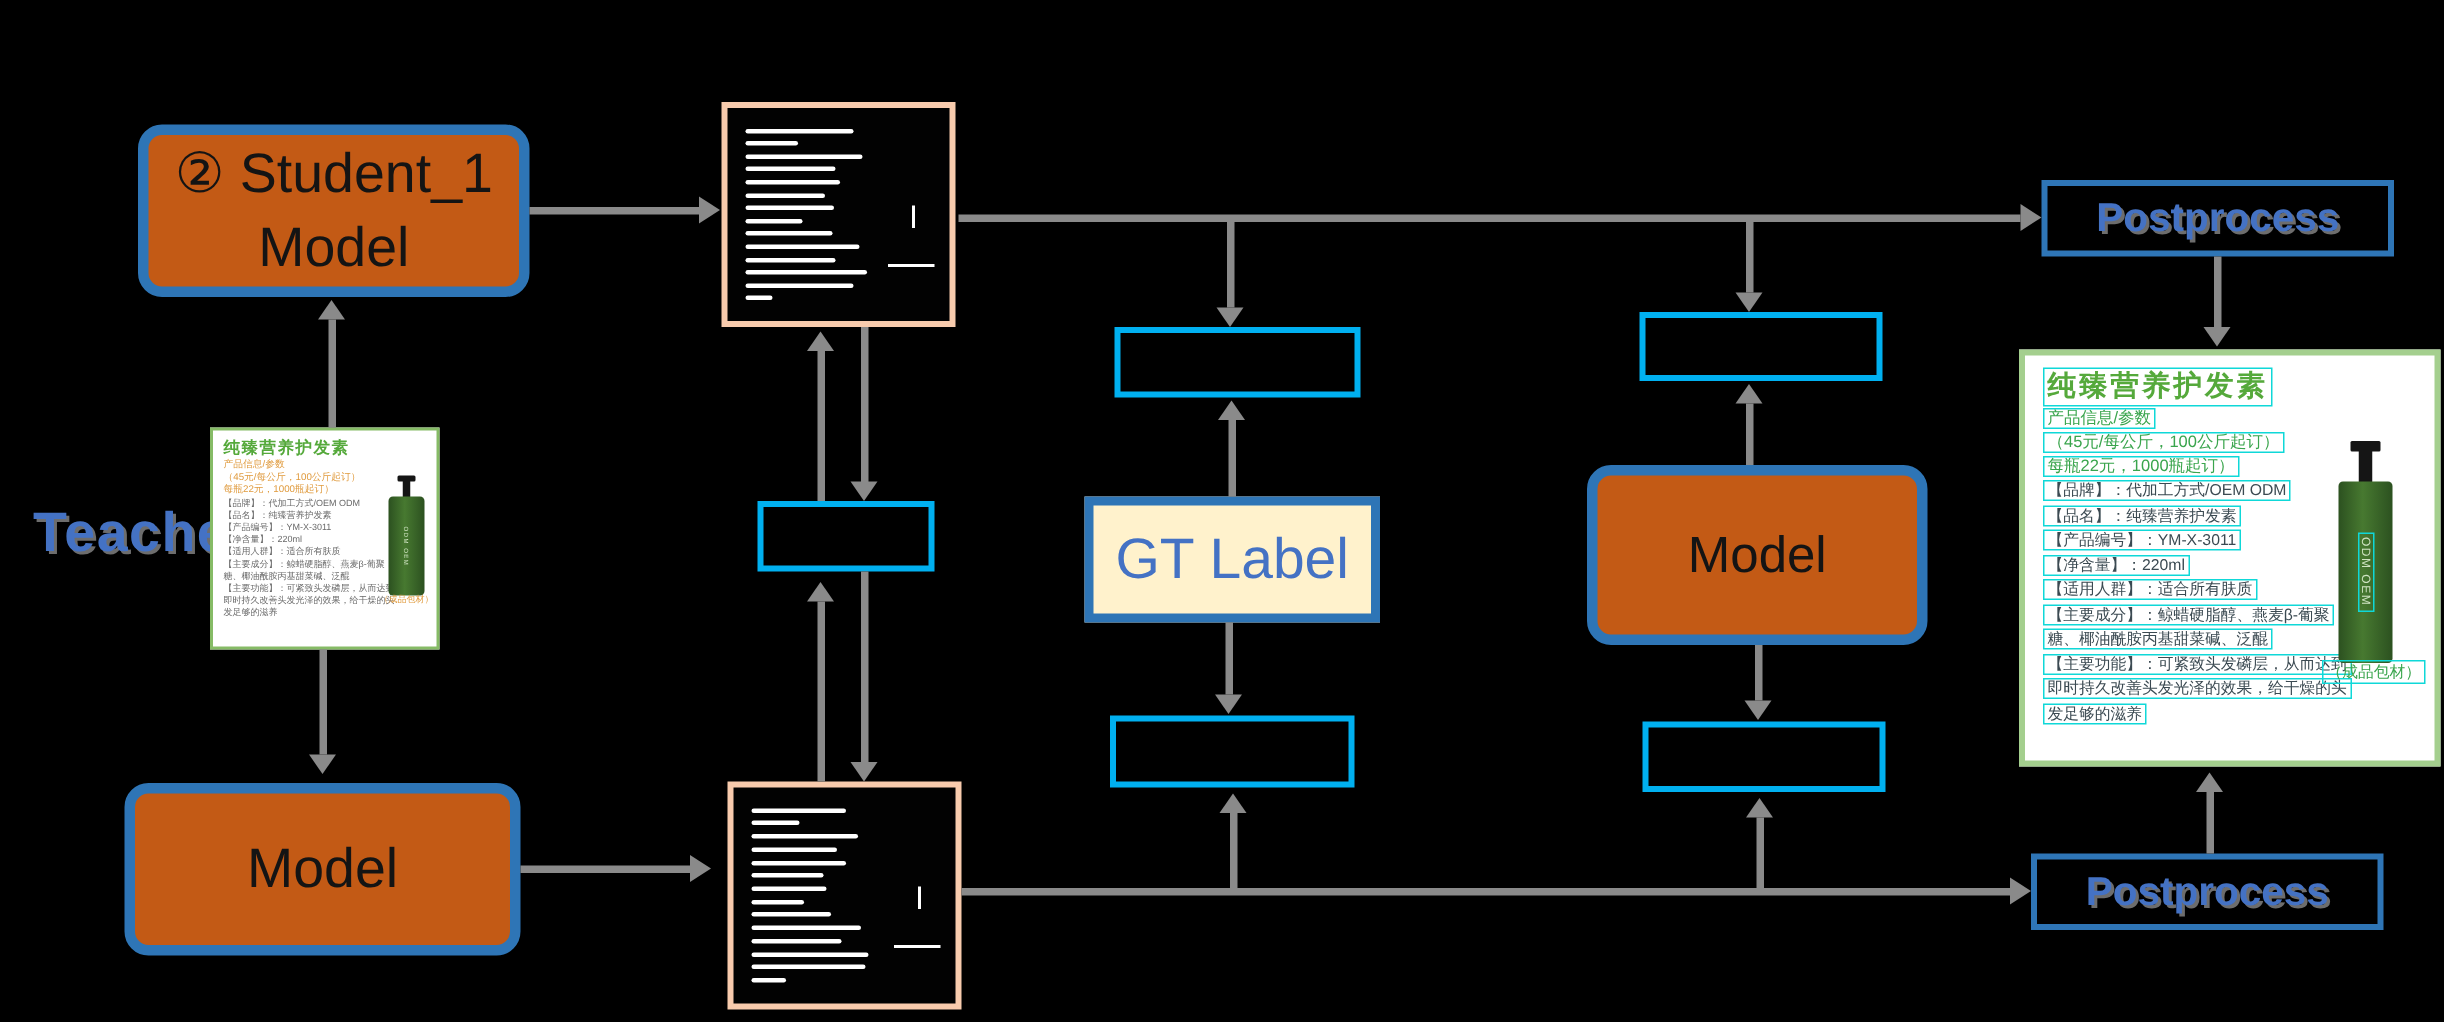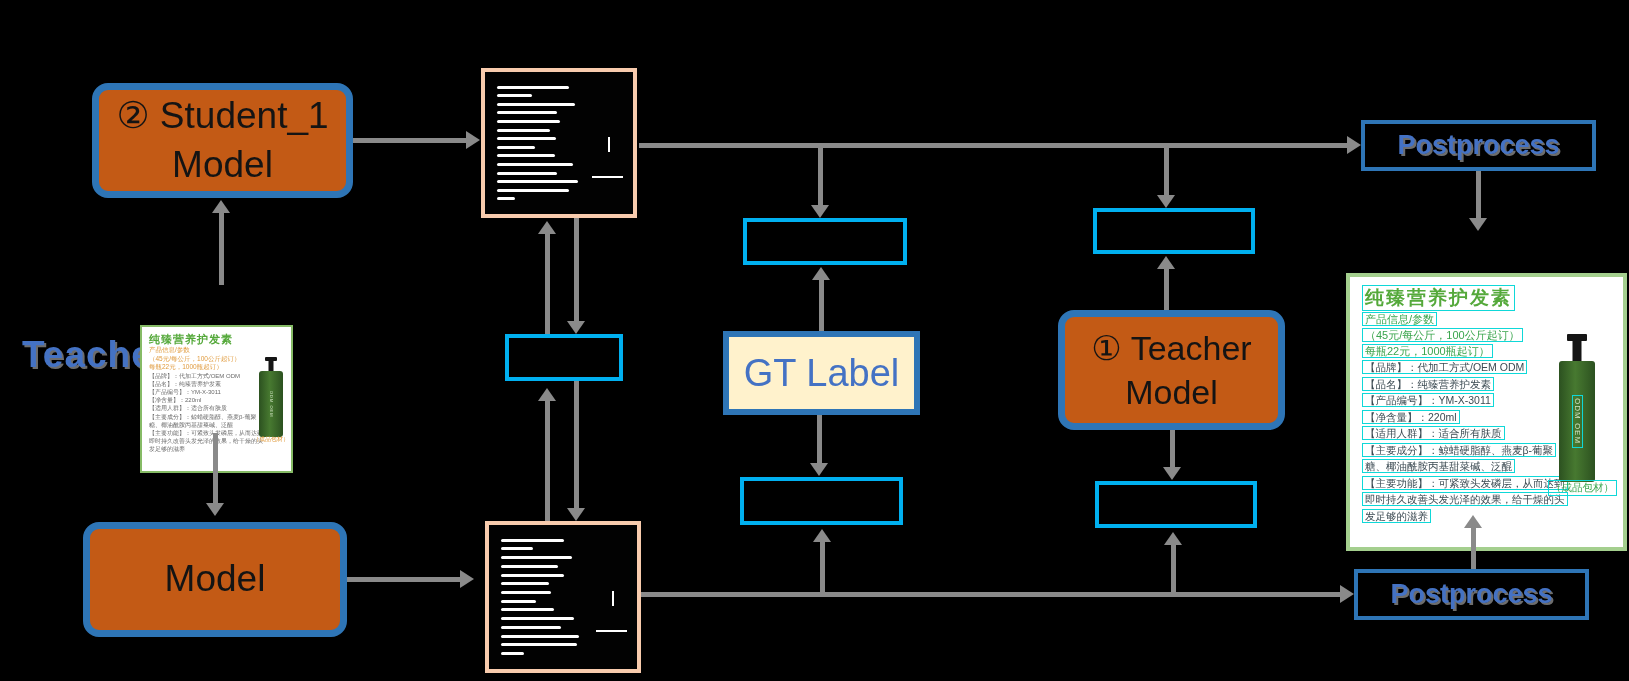--- a/index.html
+++ b/index.html
@@ -65,21 +65,21 @@
   .loss-e{left:505px;top:334px;width:118px;height:47px;}
   
   .sh{position:absolute;background:var(--arrow-gray);}
   .hd-up{position:absolute;width:0;height:0;border-left:9px solid transparent;
     border-right:9px solid transparent;border-bottom:13px solid var(--arrow-gray);}
   .hd-down{position:absolute;width:0;height:0;border-left:9px solid transparent;
     border-right:9px solid transparent;border-top:13px solid var(--arrow-gray);}
   .hd-right{position:absolute;width:0;height:0;border-top:9px solid transparent;
     border-bottom:9px solid transparent;border-left:14px solid var(--arrow-gray);}
   
-  .card{position:absolute;background:#fff;overflow:hidden;margin-top:40px;}
+  .card{position:absolute;background:#fff;overflow:hidden;}
   .card-left{left:140px;top:285px;width:153px;height:148px;
     border:2px solid var(--card-border-green);padding:5px 4px 4px 7px;}
   .card-right{left:1346px;top:233px;width:281px;height:278px;
     border:4px solid #a4cf8e;padding:8px 6px 6px 12px;}
   .card-title{color:var(--title-green);font-weight:bold;}
   .card-left .card-title{font-size:11px;line-height:14px;letter-spacing:1px;}
   .card-right .card-title{font-size:19px;line-height:24px;letter-spacing:2px;display:inline-block;}
   .c-info-l{color:var(--info-orange);font-size:6.5px;line-height:8.5px;white-space:nowrap;}
   .c-detail-l{color:#6a6a6a;font-size:6px;line-height:8.2px;white-space:nowrap;}
   .c-info-r{color:#3aa54d;font-size:11px;line-height:16px;white-space:nowrap;}
@@ -118,21 +118,20 @@
   <div class="float-label lbl-inputs">Teacher</div>
 
   <div class="model-box student1">
     <div>② Student_1</div>
     <div>Model</div>
   </div>
   <div class="model-box student2">
     <div>Model</div>
   </div>
   <div class="model-box teacher">
-    <div>① Teacher</div>
     <div>Model</div>
   </div>
 
   <div class="gt-box">
     <span>GT Label</span>
   </div>
 
   <div class="pp-box pp-top">
     <span>Postprocess</span>
   </div>

